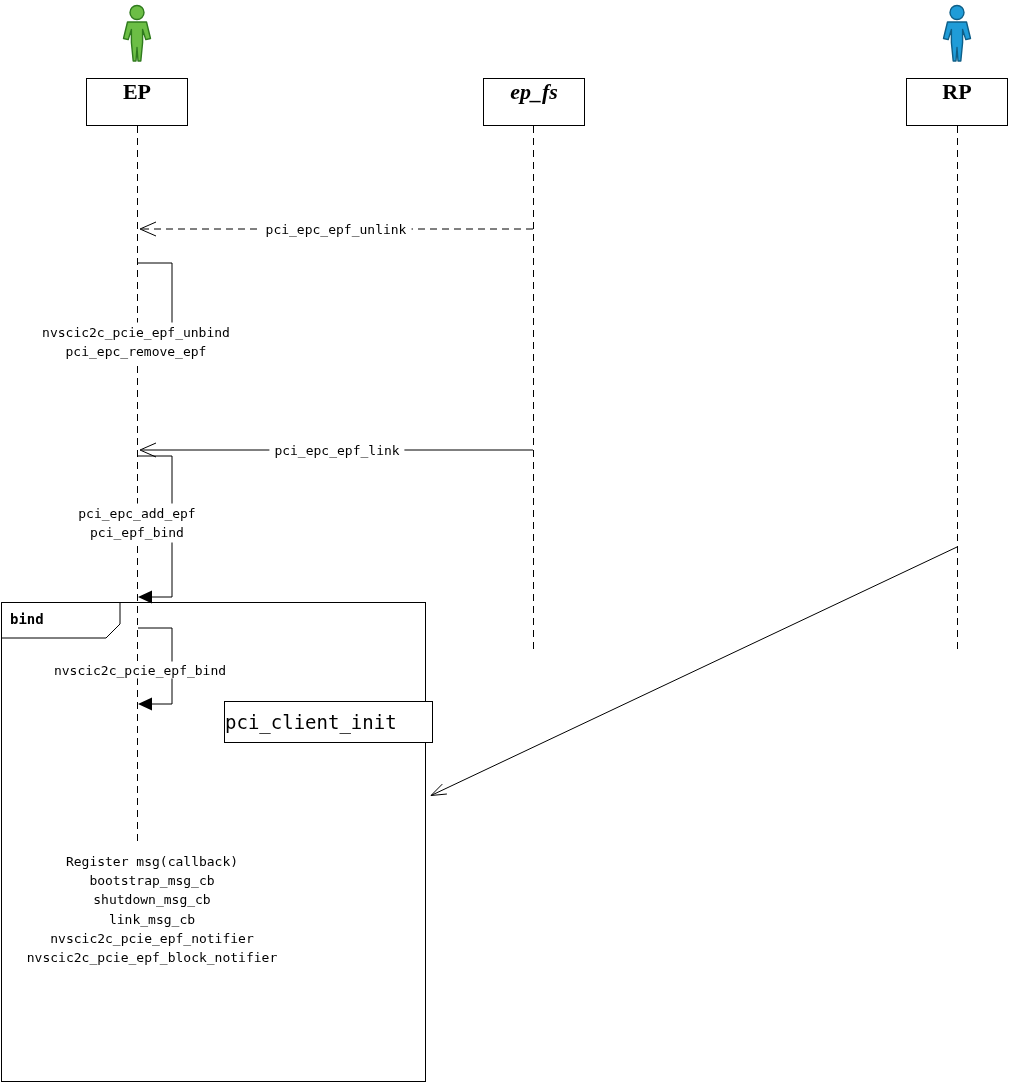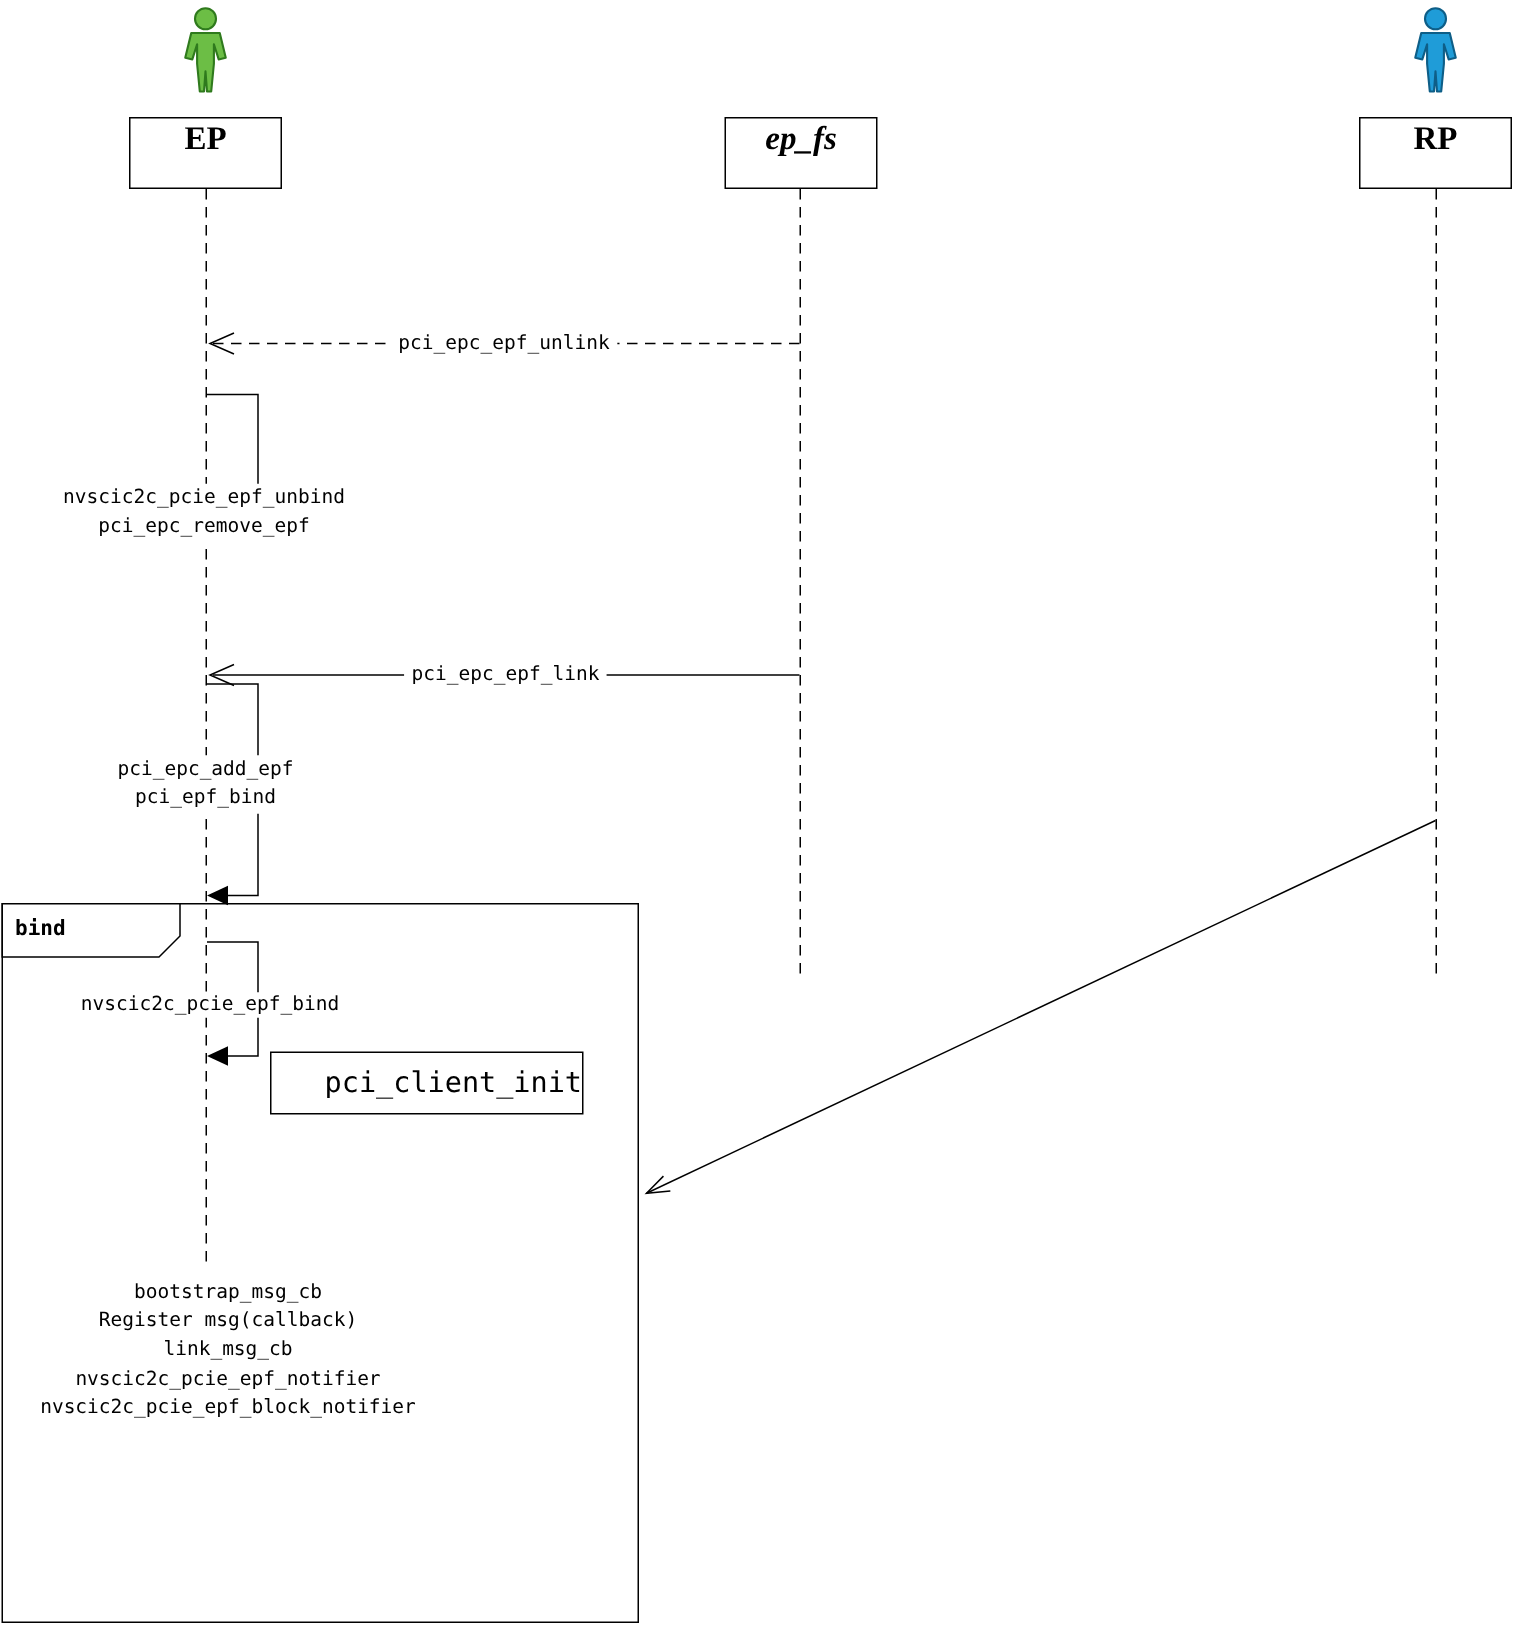--- a/index.html
+++ b/index.html
@@ -31,24 +31,25 @@
     font-weight: bold;
     font-size: 22px;
     box-sizing: border-box;
   }
   .node-box {
     position: absolute;
     border: 1px solid #000;
     background: #fff;
     display: flex;
     align-items: center;
-    justify-content: flex-end;
+    justify-content: flex-start;
     font-size: 19px;
     box-sizing: border-box;
     white-space: nowrap;
+    margin-left: 44px;
   }
   .msg-label {
     position: absolute;
     transform: translate(-50%, -50%);
     background: #fff;
     padding: 1px 5px;
     font-size: 13px;
     white-space: nowrap;
   }
   .self-label-block {
@@ -160,20 +161,21 @@
 
   <div class="frame-label" style="left:10px; top:611px;">bind</div>
 
   <div class="msg-label" style="left:140px; top:670px;">nvscic2c_pcie_epf_bind</div>
 
   <div class="node-box" style="left:180px; top:701px; width:209px; height:42px;">
     <span>pci_client_init</span>
   </div>
 
   <div class="register-block">
+    <div>Register msg(callback)</div>
     <div>bootstrap_msg_cb</div>
-    <div>Register msg(callback)</div>
+    <div>shutdown_msg_cb</div>
     <div>link_msg_cb</div>
     <div>nvscic2c_pcie_epf_notifier</div>
     <div>nvscic2c_pcie_epf_block_notifier</div>
   </div>
 
 </div>
 
 </body></html>

